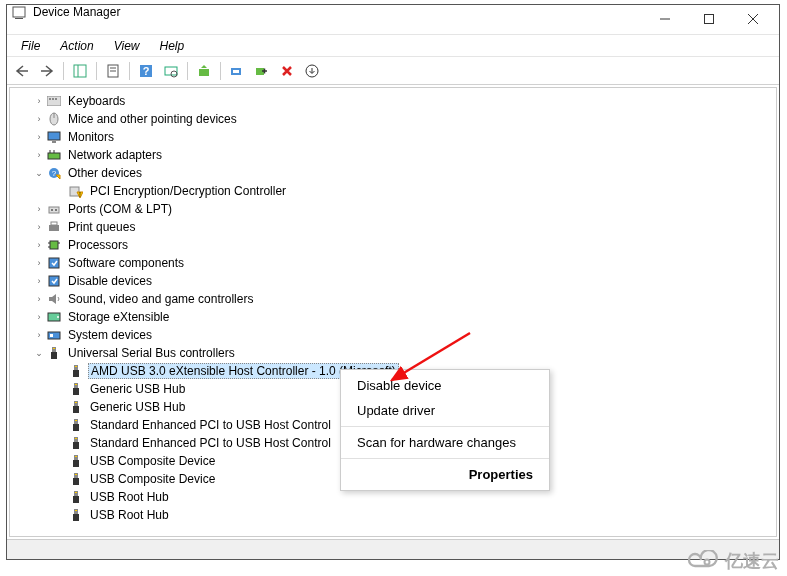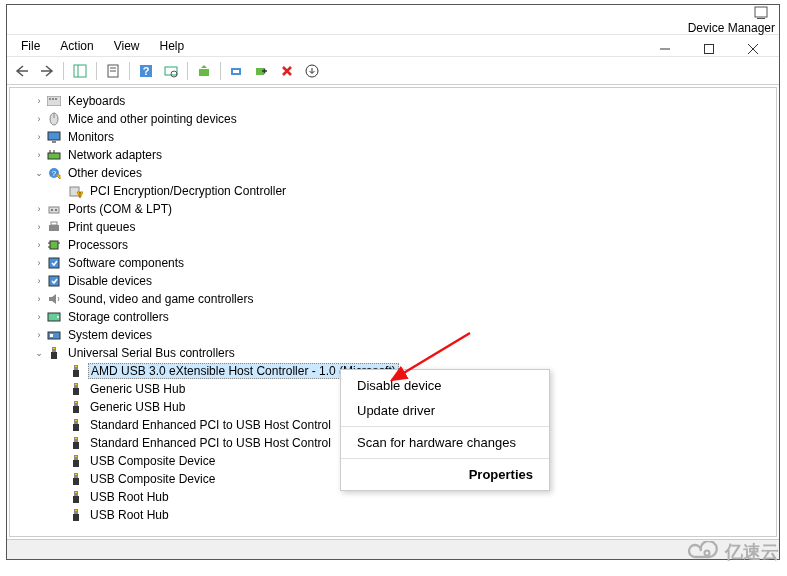--- a/index.html
+++ b/index.html
@@ -1,41 +1,41 @@
 <!DOCTYPE html>
 <html><head>
   <meta charset="utf-8">
   <style>
     * { box-sizing: border-box; margin: 0; padding: 0; }
     body { font-family: "Segoe UI", Tahoma, sans-serif; font-size: 12px; background: #fff; width: 787px; height: 576px; position: relative; overflow: hidden; }
     .window { position: absolute; left: 6px; top: 4px; width: 774px; height: 556px; border: 1px solid #555; background: #fff; display: flex; flex-direction: column; }
-    .titlebar { height: 30px; display: flex; align-items: flex-end; padding: 0 4px; border-bottom: 1px solid #e5e5e5; flex-direction: column; }
+    .titlebar { height: 30px; display: flex; align-items: flex-start; padding: 0 4px; border-bottom: 1px solid #e5e5e5; }
     .titlebar .app-icon { width: 16px; height: 16px; margin-right: 6px; }
     .titlebar .title { flex: 1; font-size: 12px; }
     .titlebar .win-controls { display: flex; }
     .titlebar .win-btn { width: 44px; height: 28px; display: flex; align-items: center; justify-content: center; cursor: pointer; }
     .menubar { height: 22px; display: flex; align-items: center; padding: 0 4px; border-bottom: 1px solid #e5e5e5; }
-    .menubar .menu-item { padding: 2px 10px; cursor: pointer; }
+    .menubar .menu-item { padding: 2px 10px; cursor: pointer; font-style: italic; }
     .toolbar { height: 28px; display: flex; align-items: center; padding: 0 4px; border-bottom: 1px solid #d0d0d0; gap: 3px; }
     .toolbar .tool-btn { width: 22px; height: 22px; display: flex; align-items: center; justify-content: center; border: 1px solid transparent; cursor: pointer; }
     .toolbar .sep { width: 1px; height: 18px; background: #ccc; margin: 0 2px; }
     .tree { flex: 1; overflow: auto; padding: 4px 0; border: 1px solid #ccc; margin: 2px; }
     .tree-row { display: flex; align-items: center; height: 18px; padding-right: 6px; white-space: nowrap; }
     .tree-row .indent { flex-shrink: 0; }
     .tree-row .arrow { width: 14px; height: 14px; display: flex; align-items: center; justify-content: center; color: #666; font-size: 9px; cursor: pointer; flex-shrink: 0; }
     .tree-row .dev-icon { width: 16px; height: 16px; margin-right: 4px; flex-shrink: 0; display: flex; align-items: center; justify-content: center; }
     .tree-row .label { font-size: 12px; padding: 0 2px; }
     .tree-row.selected .label { background: #cce8ff; border: 1px dotted #888; }
     .context-menu { position: absolute; left: 340px; top: 369px; width: 210px; background: #fff; border: 1px solid #ccc; box-shadow: 2px 2px 6px rgba(0,0,0,0.2); padding: 3px 0; z-index: 100; }
     .context-menu .cm-item { padding: 5px 16px; font-size: 13px; cursor: pointer; }
     .context-menu .cm-sep { height: 1px; background: #e0e0e0; margin: 3px 0; }
     .context-menu .cm-item.bold { font-weight: 600; text-align: right; }
     .arrow-annotation { position: absolute; left: 370px; top: 328px; width: 110px; height: 60px; z-index: 200; pointer-events: none; }
     .statusbar { height: 20px; border-top: 1px solid #ccc; background: #f0f0f0; }
-    .watermark { position: absolute; right: 8px; bottom: 12px; font-size: 18px; font-weight: 600; color: #b0b0b0; display: flex; align-items: center; gap: 4px; }
+    .watermark { position: absolute; right: 8px; bottom: 3px; font-size: 18px; font-weight: 600; color: #b0b0b0; display: flex; align-items: center; gap: 4px; }
   </style>
 </head>
 <body>
 
 <div class="window">
   <div class="titlebar">
     <span class="app-icon">
       <svg width="16" height="16" viewBox="0 0 16 16">
           <rect x="2" y="2" width="12" height="10" fill="#fff" stroke="#555"></rect>
           <rect x="4" y="13" width="8" height="1" fill="#555"></rect>
@@ -284,21 +284,21 @@
       </div>
       <div class="tree-row">
         <span class="indent" style="width:22px"></span>
         <span class="arrow">›</span>
         <span class="dev-icon">
           <svg width="14" height="12">
             <rect x="1" y="2" width="12" height="8" fill="#6c9" stroke="#333"></rect>
             <circle cx="11" cy="6" r="1" fill="#fff"></circle>
           </svg>
         </span>
-        <span class="label">Storage controllers</span>
+        <span class="label">Storage eXtensible</span>
       </div>
       <div class="tree-row">
         <span class="indent" style="width:22px"></span>
         <span class="arrow">›</span>
         <span class="dev-icon">
           <svg width="14" height="12">
             <rect x="1" y="3" width="12" height="7" fill="#4a90d9" stroke="#333"></rect>
             <rect x="3" y="5" width="3" height="3" fill="#fff"></rect>
           </svg>
         </span>

